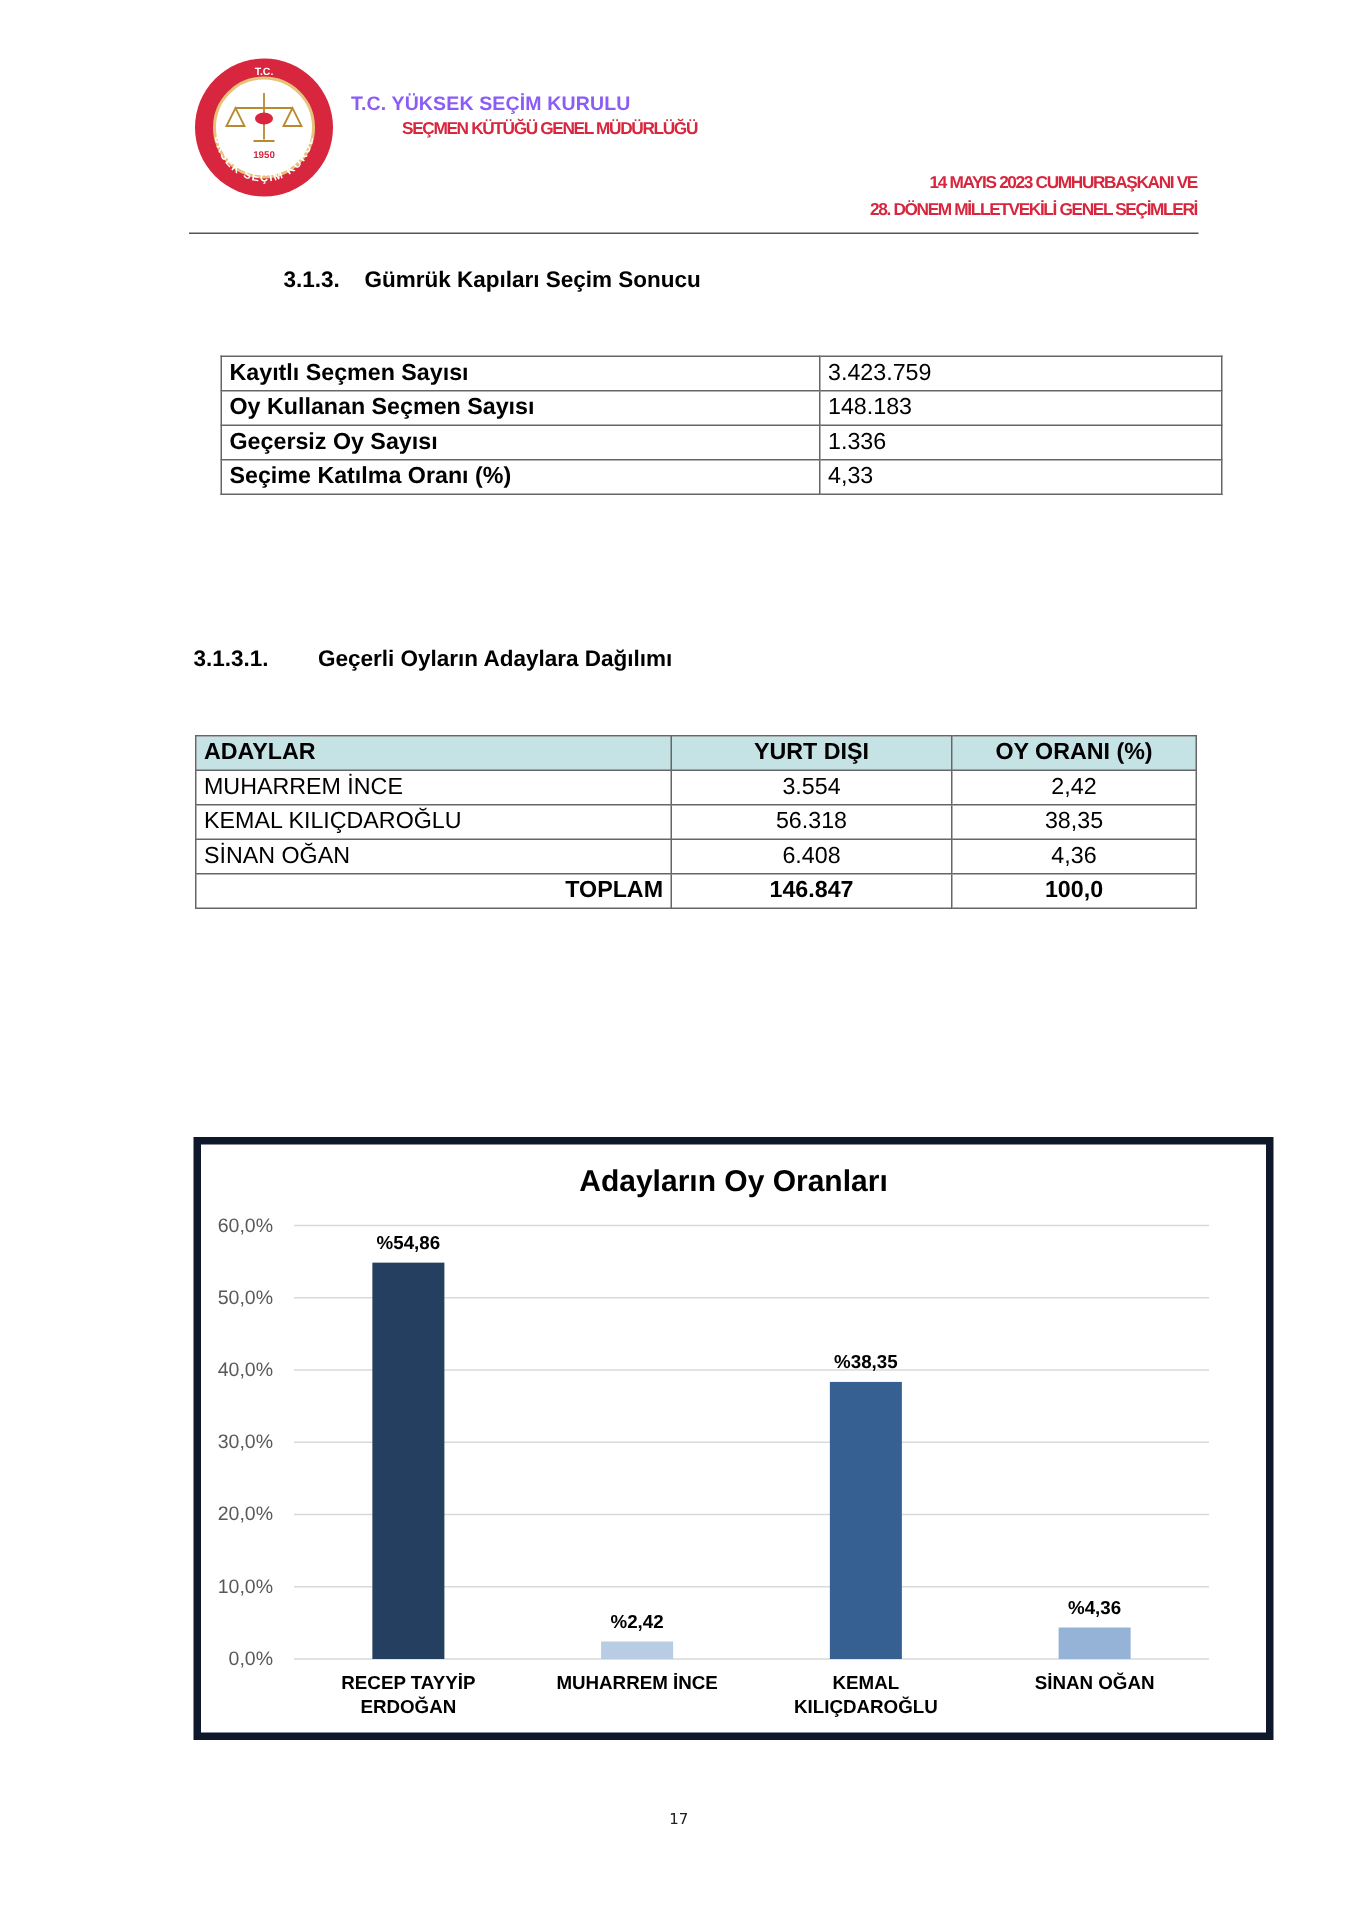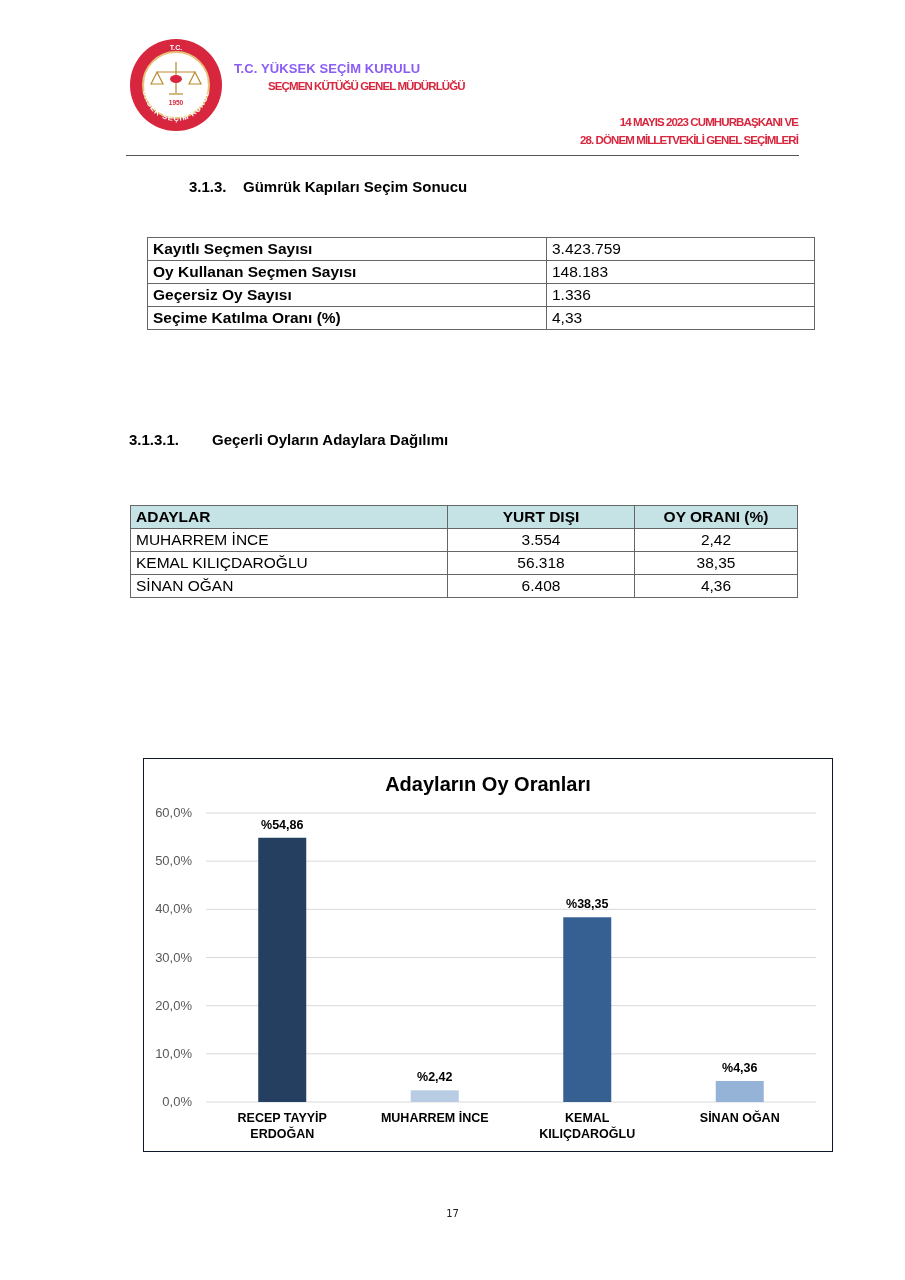--- a/index.html
+++ b/index.html
@@ -16,30 +16,30 @@
     .h-section .num { display: inline-block; width: 54px; margin-left: 44px; }
     .h-sub { position: absolute; left: 129px; top: 431px; font-size: 15px; font-weight: bold; }
     .h-sub .num { display: inline-block; width: 83px; }
 
     table { border-collapse: collapse; position: absolute; }
     td, th { border: 1px solid #666; font-size: 15.5px; padding: 0 5px; height: 22px; }
     .summary { left: 130px; top: 237px; width: 668px; margin-left: 17px; }
     .summary td:first-child { font-weight: bold; width: 388px; }
     .summary td:last-child { font-weight: normal; }
 
-    .cand { left: 130px; top: 505px; width: 668px; }
+    .cand { left: 130px; top: 490px; width: 668px; }
     .cand th { background: #c5e2e5; font-weight: bold; height: 22px; }
     .cand th:nth-child(1) { text-align: left; width: 306px; }
     .cand th:nth-child(2) { text-align: center; width: 176px; }
     .cand th:nth-child(3) { text-align: center; }
     .cand td:nth-child(2), .cand td:nth-child(3) { text-align: center; }
     .cand tr.total td { font-weight: bold; }
     .cand tr.total td:first-child { text-align: right; }
 
-    .chart-box { position: absolute; left: 143px; top: 758px; width: 688px; height: 392px; border: 1px solid #0f172a; background: #fff; }
+    .chart-box { position: absolute; left: 129px; top: 758px; width: 688px; height: 392px; border: 5px solid #0f172a; background: #fff; padding-left: 22px; }
     .chart-title { position: absolute; left: 0; right: 0; top: 14px; text-align: center; font-size: 20px; font-weight: bold; }
     .chart-svg { position: absolute; left: 0; top: 0; }
 
     .page-num { position: absolute; left: 0; width: 905px; top: 1208px; text-align: center; font-size: 10px; font-family: "DejaVu Sans", sans-serif; color: #222; }
   </style>
 </head>
 <body>
 
 <div class="logo">
   <svg width="94" height="94" viewBox="0 0 94 94">
@@ -114,20 +114,25 @@
     <tr>
         <td>KEMAL KILIÇDAROĞLU</td>
         <td>56.318</td>
         <td>38,35</td>
       </tr>
     <tr>
         <td>SİNAN OĞAN</td>
         <td>6.408</td>
         <td>4,36</td>
       </tr>
+    <tr class="total">
+        <td>TOPLAM</td>
+        <td>146.847</td>
+        <td>100,0</td>
+      </tr>
   </tbody>
 </table>
 
 <div class="chart-box">
   <div class="chart-title">Adayların Oy Oranları</div>
   <svg class="chart-svg" id="chart-svg" width="688" height="392">
       <line x1="62" x2="672" y1="343" y2="343" stroke="#d9d9d9" stroke-width="1"></line>
       <text x="48" y="347" text-anchor="end" font-size="13" fill="#595959" font-family="Liberation Sans, sans-serif">0,0%</text>
       <line x1="62" x2="672" y1="294.8333333333333" y2="294.8333333333333" stroke="#d9d9d9" stroke-width="1"></line>
       <text x="48" y="298.8333333333333" text-anchor="end" font-size="13" fill="#595959" font-family="Liberation Sans, sans-serif">10,0%</text>

